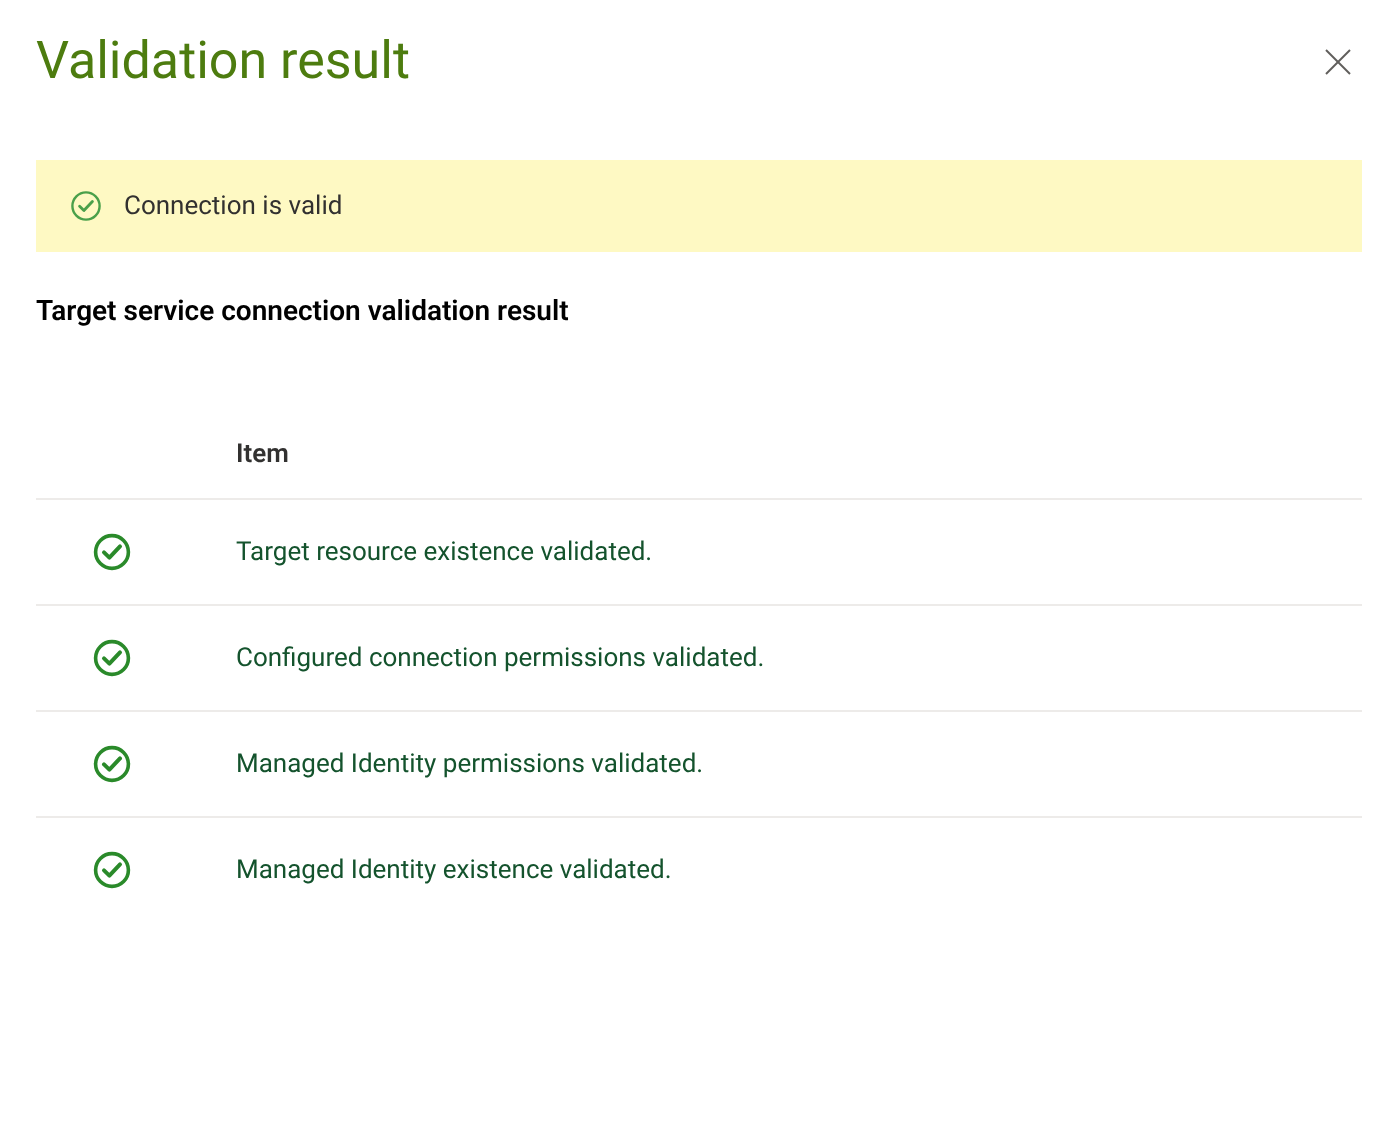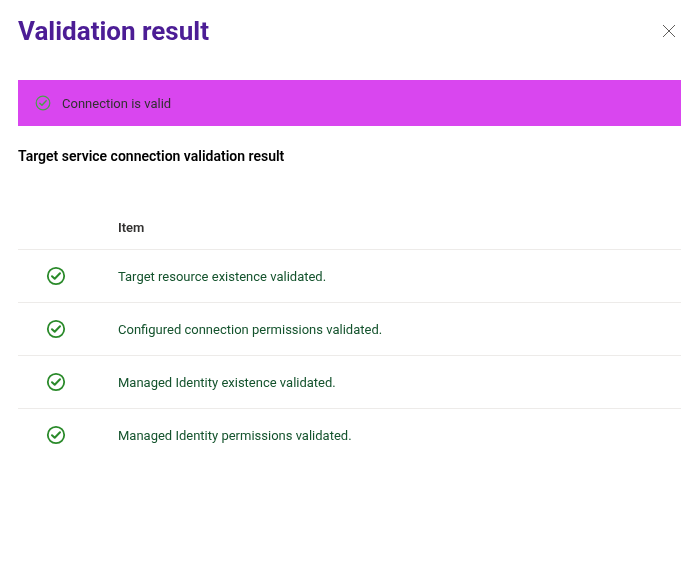--- a/index.html
+++ b/index.html
@@ -16,38 +16,38 @@
       padding: 16px 18px;
     }
     .header-row {
       display: flex;
       justify-content: space-between;
       align-items: center;
       margin-bottom: 34px;
     }
     .page-title {
       font-size: 26px;
-      font-weight: 700;
-      color: #4c1d95;
+      font-weight: 400;
+      color: #4d7c0f;
     }
     .close-btn {
       width: 24px;
       height: 24px;
       cursor: pointer;
       display: flex;
       align-items: center;
       justify-content: center;
       color: #605e5c;
     }
     .close-btn svg {
       width: 14px;
       height: 14px;
     }
     .status-banner {
-      background: #d946ef;
+      background: #fef9c3;
       padding: 14px 16px;
       display: flex;
       align-items: center;
       gap: 10px;
       margin-bottom: 22px;
     }
     .status-banner .icon-wrap {
       width: 18px;
       height: 18px;
       display: flex;
@@ -165,26 +165,26 @@
     <div class="row-text">Configured connection permissions validated.</div>
   </div>
 
   <div class="table-row">
     <div class="row-icon">
       <svg class="check-circle" viewBox="0 0 20 20" fill="none">
         <circle cx="10" cy="10" r="8.2" stroke="#2a8a2a" stroke-width="1.8"></circle>
         <path d="M6 10.2 L8.7 12.8 L14 7.2" stroke="#2a8a2a" stroke-width="2" stroke-linecap="round" stroke-linejoin="round"></path>
       </svg>
     </div>
-    <div class="row-text">Managed Identity existence validated.</div>
+    <div class="row-text">Managed Identity permissions validated.</div>
   </div>
 
   <div class="table-row">
     <div class="row-icon">
       <svg class="check-circle" viewBox="0 0 20 20" fill="none">
         <circle cx="10" cy="10" r="8.2" stroke="#2a8a2a" stroke-width="1.8"></circle>
         <path d="M6 10.2 L8.7 12.8 L14 7.2" stroke="#2a8a2a" stroke-width="2" stroke-linecap="round" stroke-linejoin="round"></path>
       </svg>
     </div>
-    <div class="row-text">Managed Identity permissions validated.</div>
+    <div class="row-text">Managed Identity existence validated.</div>
   </div>
 
 </div>
 
 </body></html>

